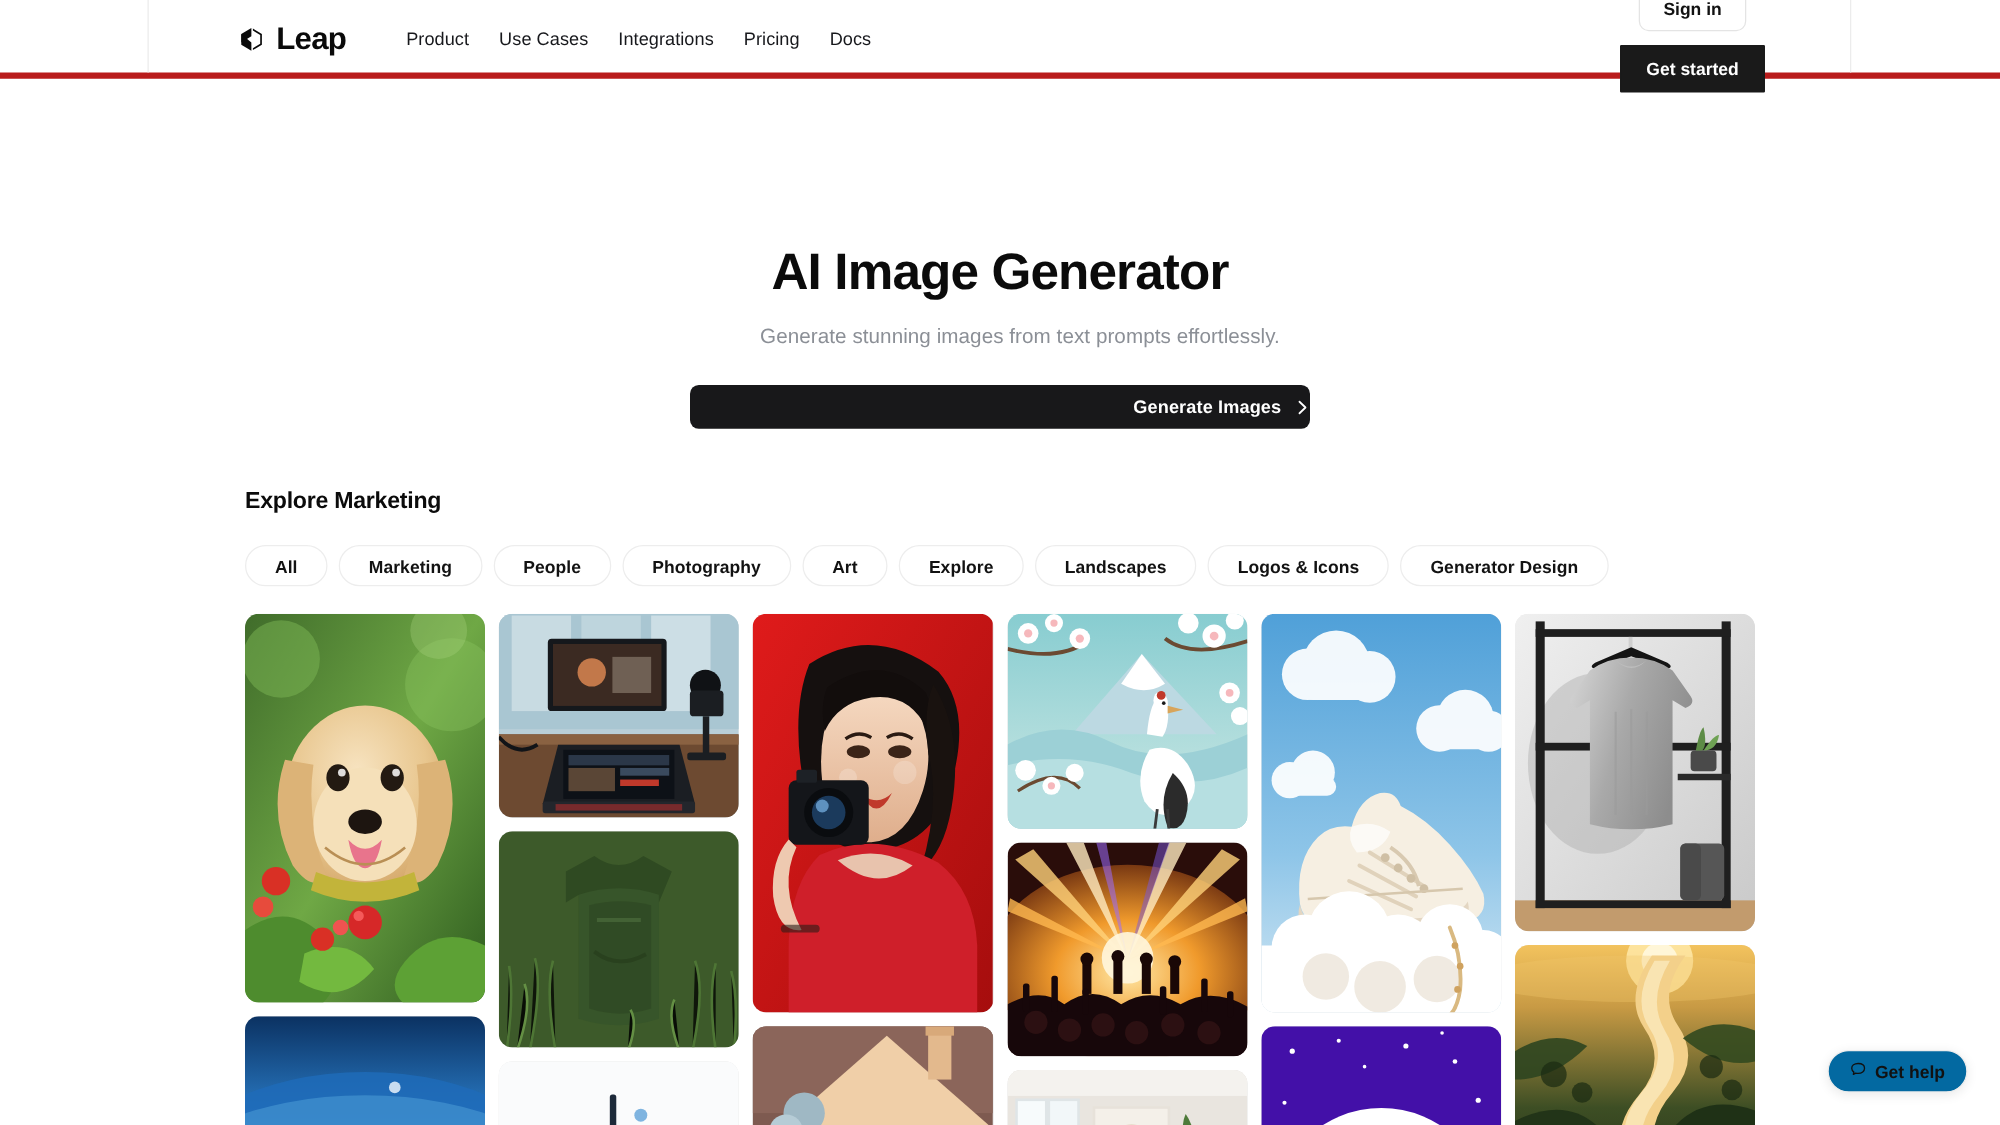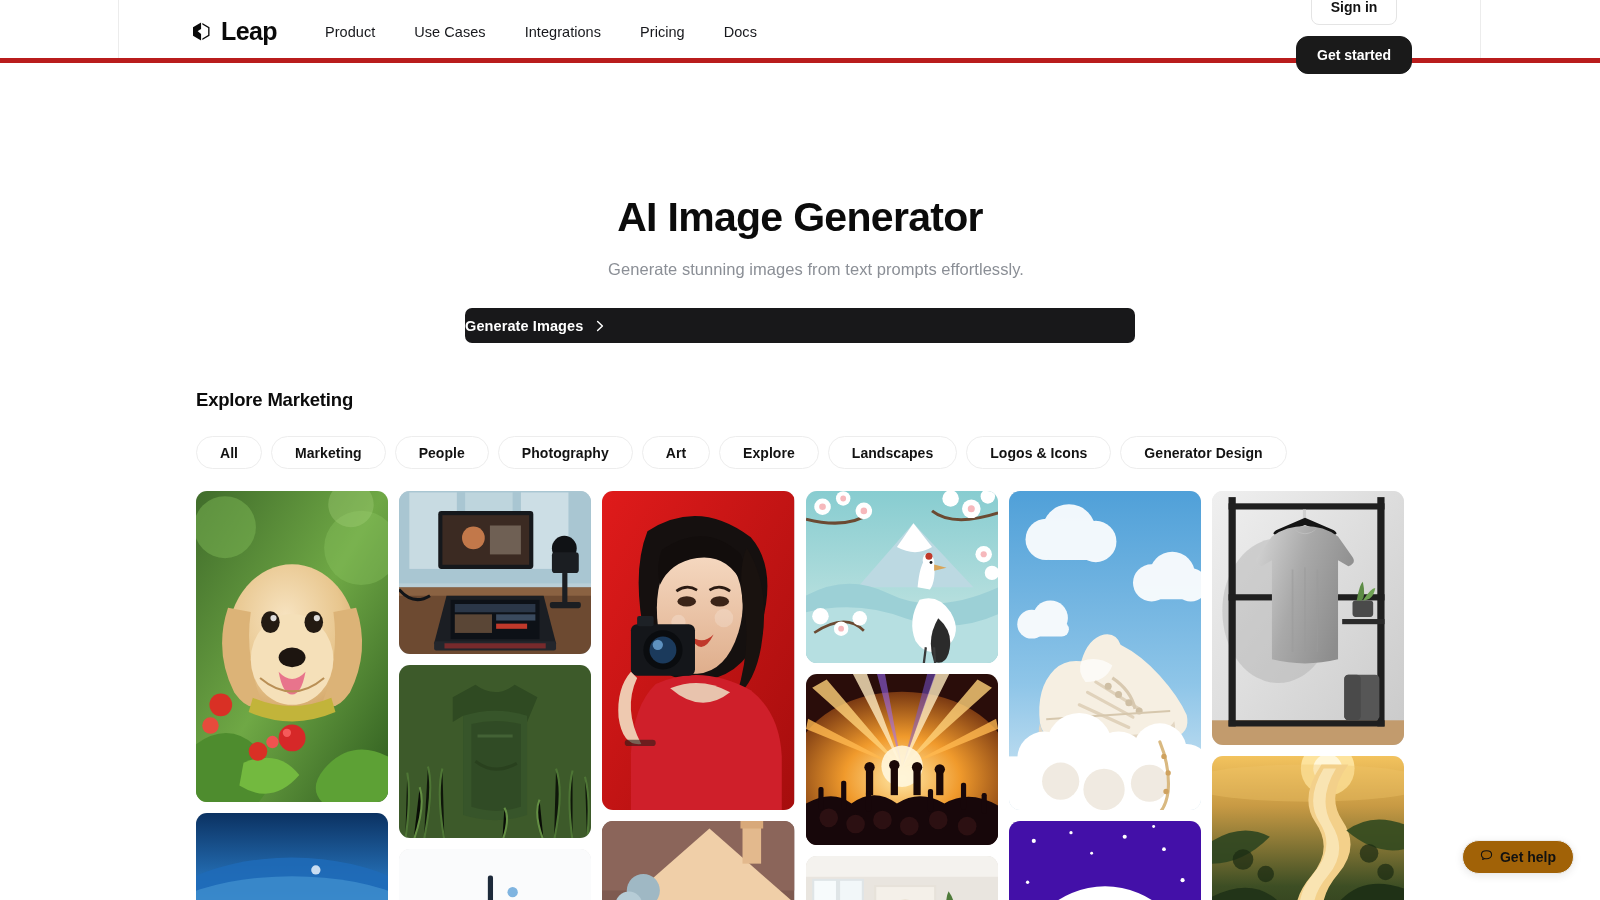--- a/index.html
+++ b/index.html
@@ -58,21 +58,21 @@
   .brand-name {
     font-size: 25px;
     font-weight: 700;
     letter-spacing: -0.6px;
     color: #0a0a0a;
   }
 
   .nav {
     display: flex;
     align-items: center;
-    gap: 39px;
+    gap: 24px;
   }
   .nav-link {
     font-size: 14.5px;
     font-weight: 400;
     color: #17181c;
     text-decoration: none;
     white-space: nowrap;
     letter-spacing: 0.05px;
   }
 
@@ -94,21 +94,21 @@
     cursor: pointer;
     line-height: 1.15;
     font-family: inherit;
   }
   .btn-getstarted {
     font-size: 14px;
     font-weight: 700;
     color: #ffffff;
     background: #1a1a1a;
     border: 1px solid #1a1a1a;
-    border-radius: 12px;
+    border-radius: 1px;
     padding: 10px 20px;
     cursor: pointer;
     line-height: 1.15;
     font-family: inherit;
   }
 
   
   .hero {
     padding-top: 132px;
     text-align: center;
@@ -128,34 +128,34 @@
     letter-spacing: 0.05px;
     padding-left: 32px;
   }
 
   .hero-cta-wrap {
     margin-top: 29px;
     display: flex;
     justify-content: center;
   }
   .hero-cta {
-    width: 670px;
+    width: 496px;
     height: 35px;
     background: #18181a;
     color: #ffffff;
     border: none;
     border-radius: 7px;
     font-family: inherit;
     font-size: 14.5px;
     font-weight: 700;
     letter-spacing: 0.1px;
     cursor: pointer;
     display: flex;
     align-items: center;
-    justify-content: flex-start;
+    justify-content: flex-end;
     gap: 12px;
   }
   .hero-cta .chev {
     display: inline-flex;
     align-items: center;
   }
 
   
   .explore {
     padding-left: 196px;
@@ -216,21 +216,21 @@
   }
   .gitem svg { display: block; width: 100%; height: 100%; }
 
   
   .get-help {
     position: absolute;
     right: 26px;
     bottom: 26px;
     height: 34px;
     border-radius: 999px;
-    background: #a16207;
+    background: #0369a1;
     border: 1px solid #ededed;
     box-shadow: 0 2px 9px rgba(0,0,0,0.09);
     display: inline-flex;
     align-items: center;
     gap: 7px;
     padding: 0 17px;
     font-family: inherit;
     font-size: 14px;
     font-weight: 700;
     color: #111111;

